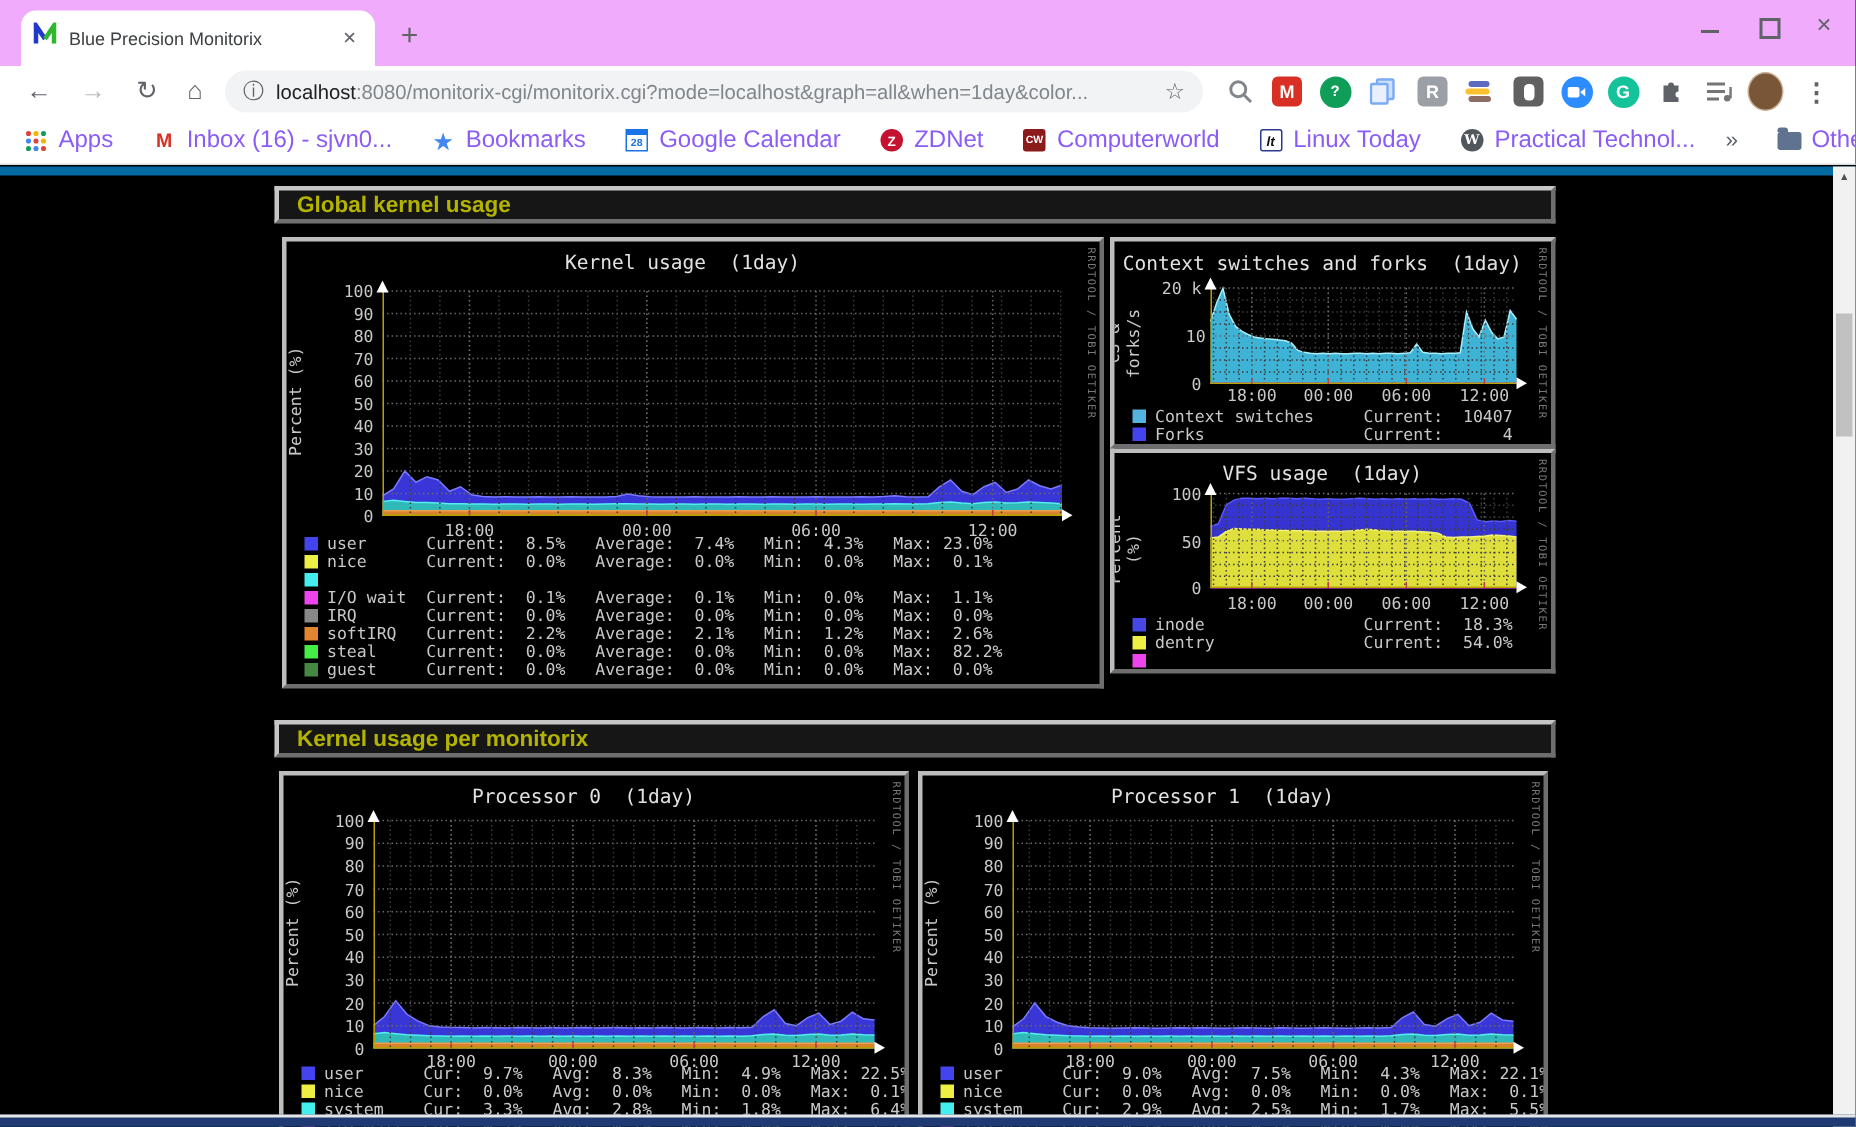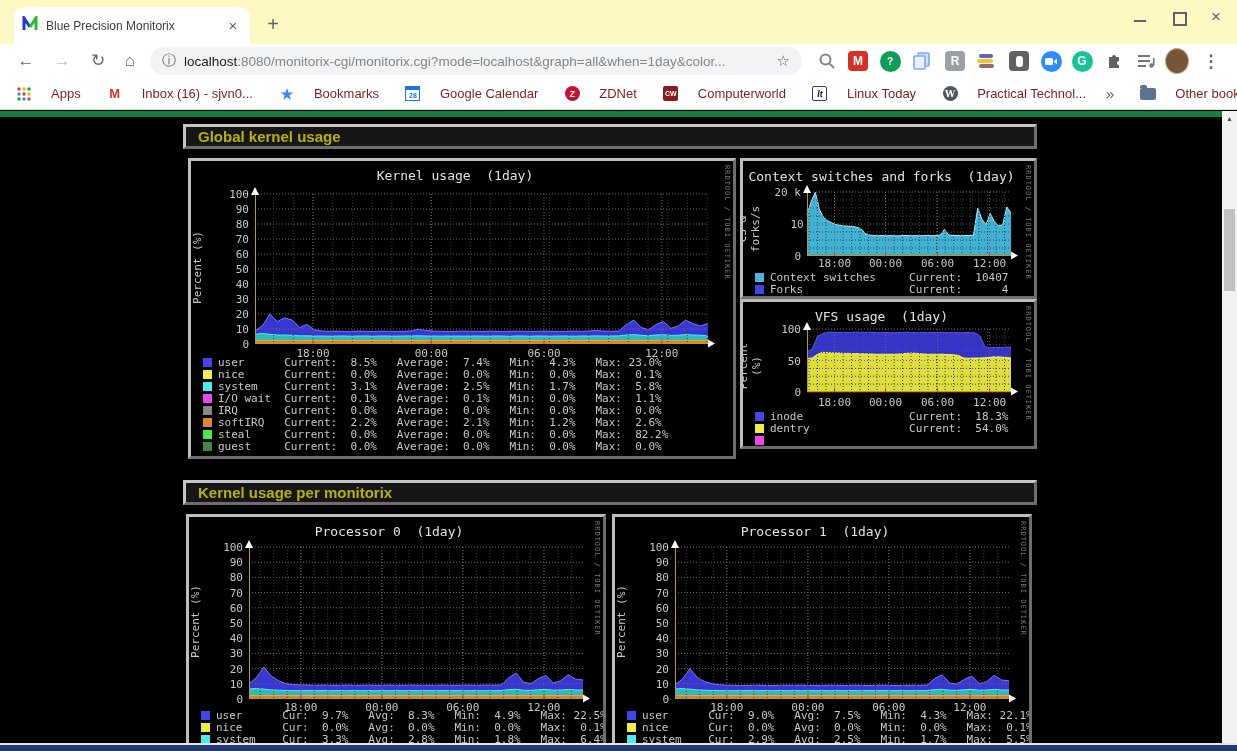--- a/index.html
+++ b/index.html
@@ -1,20 +1,20 @@
 <!DOCTYPE html>
 <html><head>
 <meta charset="utf-8">
 <style>
   * { margin:0; padding:0; box-sizing:border-box; }
   html,body { width:1237px; height:751px; overflow:hidden; background:#000;
               font-family:"Liberation Sans", sans-serif; }
 
   
-  #titlebar { position:absolute; left:0; top:0; width:1237px; height:44px; background:#fef9c3; }
+  #titlebar { position:absolute; left:0; top:0; width:1237px; height:44px; background:#f0abfc; }
   #tab { position:absolute; left:14px; top:7px; width:236px; height:37px; background:#fff;
          border-radius:10px 10px 0 0; display:flex; align-items:center; padding:0 8px; }
   #tab-title { font-size:12px; color:#3c4043; margin-left:8px; flex:1; white-space:nowrap;
                overflow:hidden; }
   #tab-close { color:#5f6368; font-size:15px; width:18px; text-align:center; cursor:default; }
   #new-tab { position:absolute; left:260px; top:12px; width:26px; height:26px; color:#5f6368;
              font-size:20px; text-align:center; line-height:25px; }
   #win-controls { position:absolute; right:14px; top:10px; display:flex; gap:24px; align-items:center; }
   .winbtn { width:14px; height:14px; position:relative; }
   #btn-min::after { content:""; position:absolute; left:1px; top:10px; width:12px; height:2px; background:#5f6368; }
@@ -38,34 +38,34 @@
   .badge-ci { width:21px; height:21px; border-radius:50%; display:flex; align-items:center;
               justify-content:center; color:#fff; font-weight:bold; font-size:12px; }
   #avatar-img { width:26px; height:26px; border-radius:50%;
                 background:radial-gradient(circle at 45% 38%, #d9b28c 0 30%, #8a5f41 70%, #4f3categories2 100%);
                 background-color:#7a5638; border:1px solid #c8ad92; }
 
   
   #bookmarks { position:absolute; left:0; top:78px; width:1237px; height:32px; background:#fff;
                border-bottom:1px solid #dadce0; display:flex; align-items:center; padding-left:10px; }
   .bm { display:flex; align-items:center; margin-right:14px; height:24px; padding:0 6px; border-radius:4px; }
-  .bm-label { font-size:13px; color:#7f1d1d; margin-left:19px; white-space:nowrap; }
+  .bm-label { font-size:16px; color:#8b5cf6; margin-left:7px; white-space:nowrap; }
   .bm-ico { width:16px; height:16px; display:flex; align-items:center; justify-content:center;
             font-size:11px; font-weight:bold; }
   #bm-spacer { flex:1; }
   #bm-overflow { color:#5f6368; font-size:15px; margin-right:10px; }
   #bm-divider { width:1px; height:20px; background:#dadce0; margin-right:10px; }
   .cal-ico { width:15px; height:15px; background:#fff; border:1px solid #1a73e8; border-top:4px solid #1a73e8;
              color:#1a73e8; font-size:7px; font-weight:bold; display:flex; align-items:center; justify-content:center; }
   .folder-ico { width:16px; height:12px; background:#5f7390; border-radius:2px; position:relative; }
   .folder-ico::before { content:""; position:absolute; left:0; top:-3px; width:7px; height:3px;
                         background:#5f7390; border-radius:2px 2px 0 0; }
 
   
-  #page { position:absolute; left:0; top:111px; width:1237px; height:640px; background:#15803d; overflow:hidden; }
+  #page { position:absolute; left:0; top:111px; width:1237px; height:640px; background:#0369a1; overflow:hidden; }
   #blackarea { position:absolute; left:0; top:6px; width:1222px; height:634px; background:#000; }
   .sec-header { position:absolute; left:183px; width:854px; height:25px; background:#161616;
                 border:3px solid; border-color:#c6c6c6 #6e6e6e #6e6e6e #c6c6c6;
                 color:#b4b400; font-weight:bold; font-size:15px; line-height:19px; padding-left:12px; }
   .gpanel { position:absolute; background:#000; border:3px solid; overflow:hidden;
             border-color:#bdbdbd #6e6e6e #6e6e6e #bdbdbd;
             font-family:"DejaVu Sans Mono", monospace; color:#c8c8c8; }
   #g-kernel  { left:188px; top:41px;  width:548px; height:301px; }
   #g-context { left:740px; top:41px;  width:297px; height:141px; }
   #g-vfs     { left:740px; top:182px; width:297px; height:150px; }
@@ -325,21 +325,20 @@
           <line x1="57.984" y1="146" x2="57.984" y2="150" stroke="#c04040"></line>
           <line x1="176.217" y1="146" x2="176.217" y2="150" stroke="#c04040"></line>
           <line x1="289.014" y1="146" x2="289.014" y2="150" stroke="#c04040"></line>
           <line x1="406.794" y1="146" x2="406.794" y2="150" stroke="#c04040"></line>
         </svg>
         <div class="leg-sw" style="left: 12px; top: 197px; background: rgb(68, 68, 238);"></div>
         <div class="leg-tx" style="left: 27px; top: 195px;">user      Current:  8.5%   Average:  7.4%   Min:  4.3%   Max: 23.0%</div>
         <div class="leg-sw" style="left: 12px; top: 209px; background: rgb(238, 238, 68);"></div>
         <div class="leg-tx" style="left: 27px; top: 207px;">nice      Current:  0.0%   Average:  0.0%   Min:  0.0%   Max:  0.1%</div>
         <div class="leg-sw" style="left: 12px; top: 221px; background: rgb(68, 238, 238);"></div>
-        <div class="leg-tx" style="left: 27px; top: 219px;">system    Current:  3.1%   Average:  2.5%   Min:  1.7%   Max:  5.8%</div>
         <div class="leg-sw" style="left: 12px; top: 233px; background: rgb(238, 68, 238);"></div>
         <div class="leg-tx" style="left: 27px; top: 231px;">I/O wait  Current:  0.1%   Average:  0.1%   Min:  0.0%   Max:  1.1%</div>
         <div class="leg-sw" style="left: 12px; top: 245px; background: rgb(136, 136, 136);"></div>
         <div class="leg-tx" style="left: 27px; top: 243px;">IRQ       Current:  0.0%   Average:  0.0%   Min:  0.0%   Max:  0.0%</div>
         <div class="leg-sw" style="left: 12px; top: 257px; background: rgb(224, 133, 48);"></div>
         <div class="leg-tx" style="left: 27px; top: 255px;">softIRQ   Current:  2.2%   Average:  2.1%   Min:  1.2%   Max:  2.6%</div>
         <div class="leg-sw" style="left: 12px; top: 269px; background: rgb(68, 238, 68);"></div>
         <div class="leg-tx" style="left: 27px; top: 267px;">steal     Current:  0.0%   Average:  0.0%   Min:  0.0%   Max:  82.2%</div>
         <div class="leg-sw" style="left: 12px; top: 281px; background: rgb(68, 136, 68);"></div>
         <div class="leg-tx" style="left: 27px; top: 279px;">guest     Current:  0.0%   Average:  0.0%   Min:  0.0%   Max:  0.0%</div>

